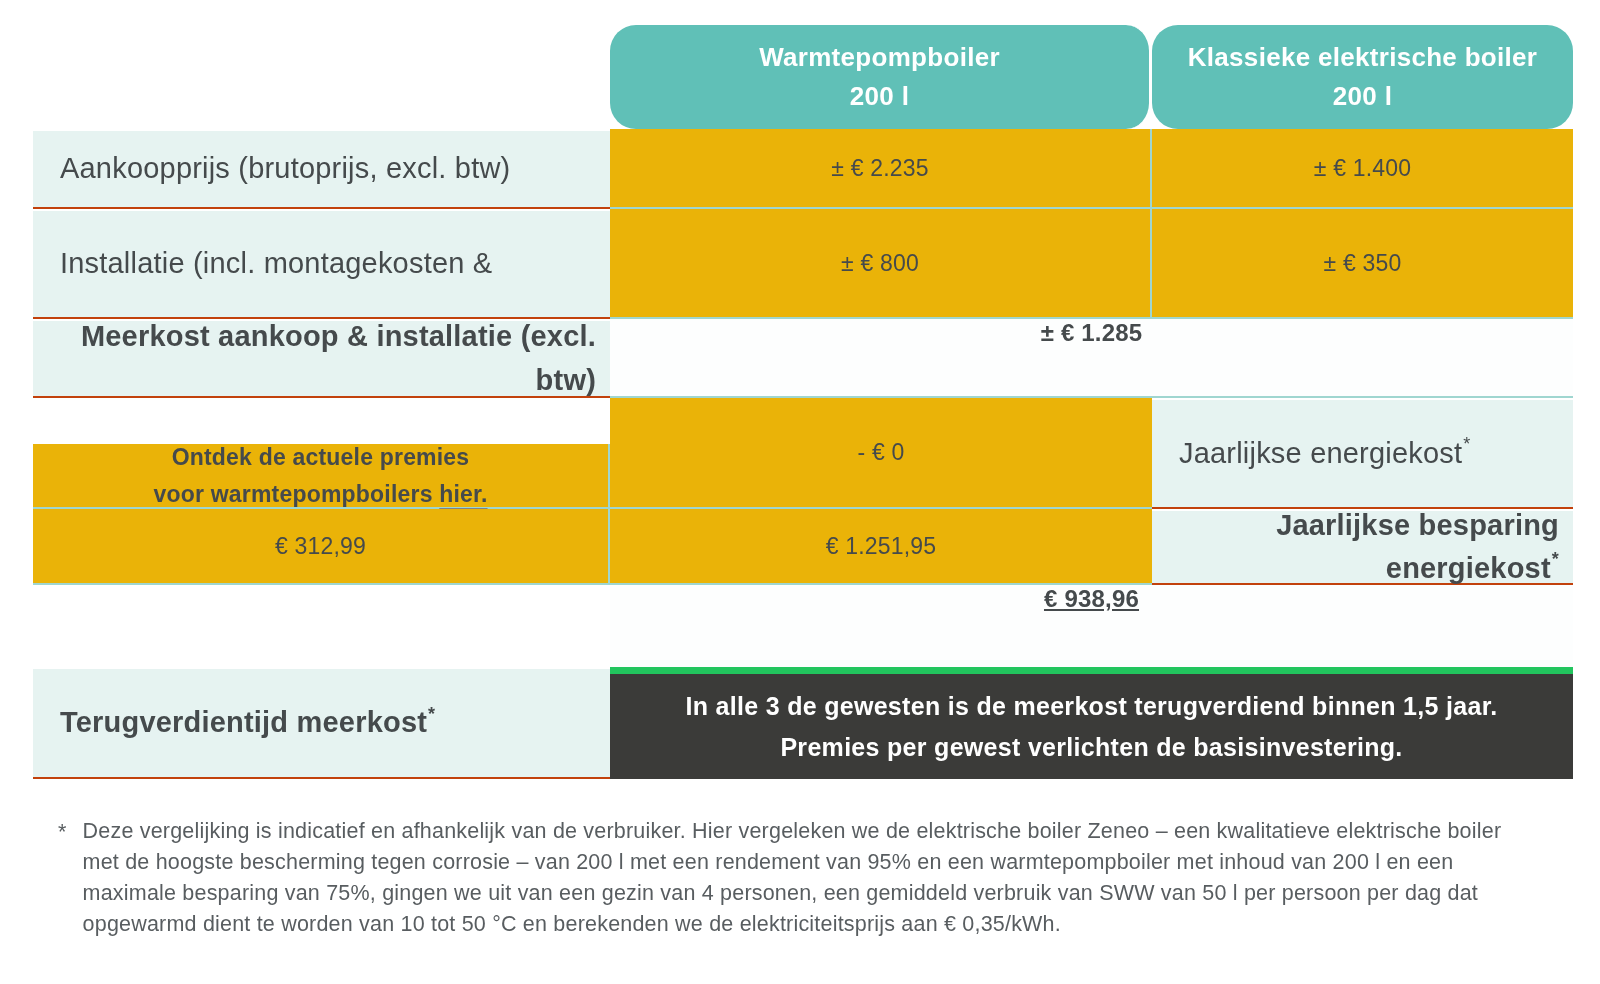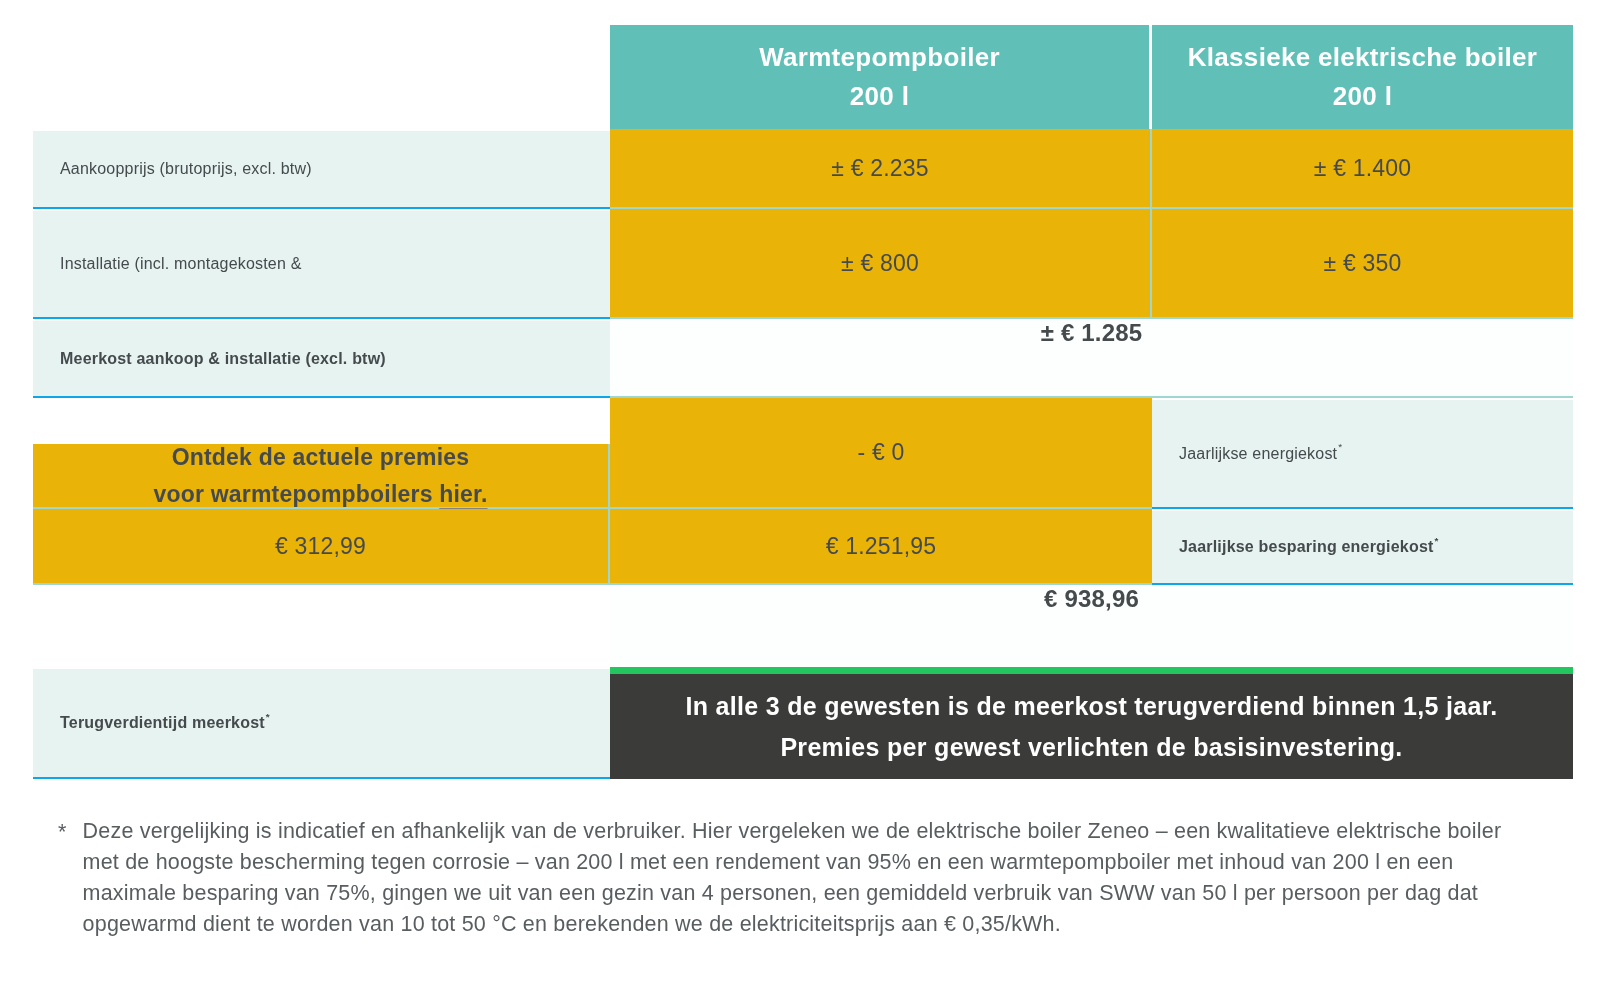--- a/index.html
+++ b/index.html
@@ -21,43 +21,43 @@
   .comp-table{
     position:absolute;left:33px;top:25px;
     display:grid;
     grid-template-columns:577px 542px 421px;
     grid-template-rows:104px 80px 110px 79px 111px 76px 82px 112px;
   }
   .corner{background:#ffffff;}
   .hdr{
     background:var(--header-bg);color:var(--header-text);
     font-weight:bold;font-size:26px;line-height:1.5;letter-spacing:.3px;
-    display:flex;flex-direction:column;justify-content:center;align-items:center;text-align:center;
+    display:flex;flex-direction:column;justify-content:center;align-items:center;text-align:center;border-radius:26px;
   }
   .hdr.first{border-right:3px solid #ffffff;}
   .lbl{
     background:var(--label-bg);
-    border-top:2px solid #ffffff;border-bottom:2px solid #0ea5e9;
+    border-top:2px solid #ffffff;border-bottom:2px solid #c2410c;
     display:flex;flex-direction:column;justify-content:center;align-items:flex-start;
-    padding:0 14px 0 27px;font-size:16px;line-height:1.5;letter-spacing:.2px;
+    padding:0 14px 0 27px;font-size:29px;line-height:1.5;letter-spacing:.2px;text-align:right;
   }
   .lbl.bold{font-weight:bold;}
   .val{
     background:#eab308;border-bottom:2px solid var(--grid-line);
     display:flex;flex-direction:column;justify-content:center;
     text-align:center;font-size:23px;line-height:1.6;letter-spacing:.2px;
   }
   .val.divider{border-right:2px solid var(--grid-line);}
   .val.bold{font-weight:bold;margin-top:46px;}
   .merged{
     grid-column:2 / 4;background:#fdfefe;border-bottom:2px solid var(--grid-line);
     display:flex;justify-content:center;text-align:center;
     font-size:24px;font-weight:bold;letter-spacing:.2px;
   }
-  .merged.no-line{border-bottom:none;}
+  .merged.no-line{border-bottom:none;text-decoration:underline;}
   .dark{
     grid-column:2 / 4;background:var(--dark-bg);border-top:7px solid #22c55e;
     color:#ffffff;font-weight:bold;font-size:25px;line-height:1.62;letter-spacing:.3px;
     display:flex;flex-direction:column;justify-content:center;align-items:center;text-align:center;
   }
   sup.ast{font-size:62%;position:relative;top:-2px;margin-left:1px;}
   .link{
     color:inherit;cursor:pointer;
     text-decoration:underline;
     text-decoration-thickness:2px;

